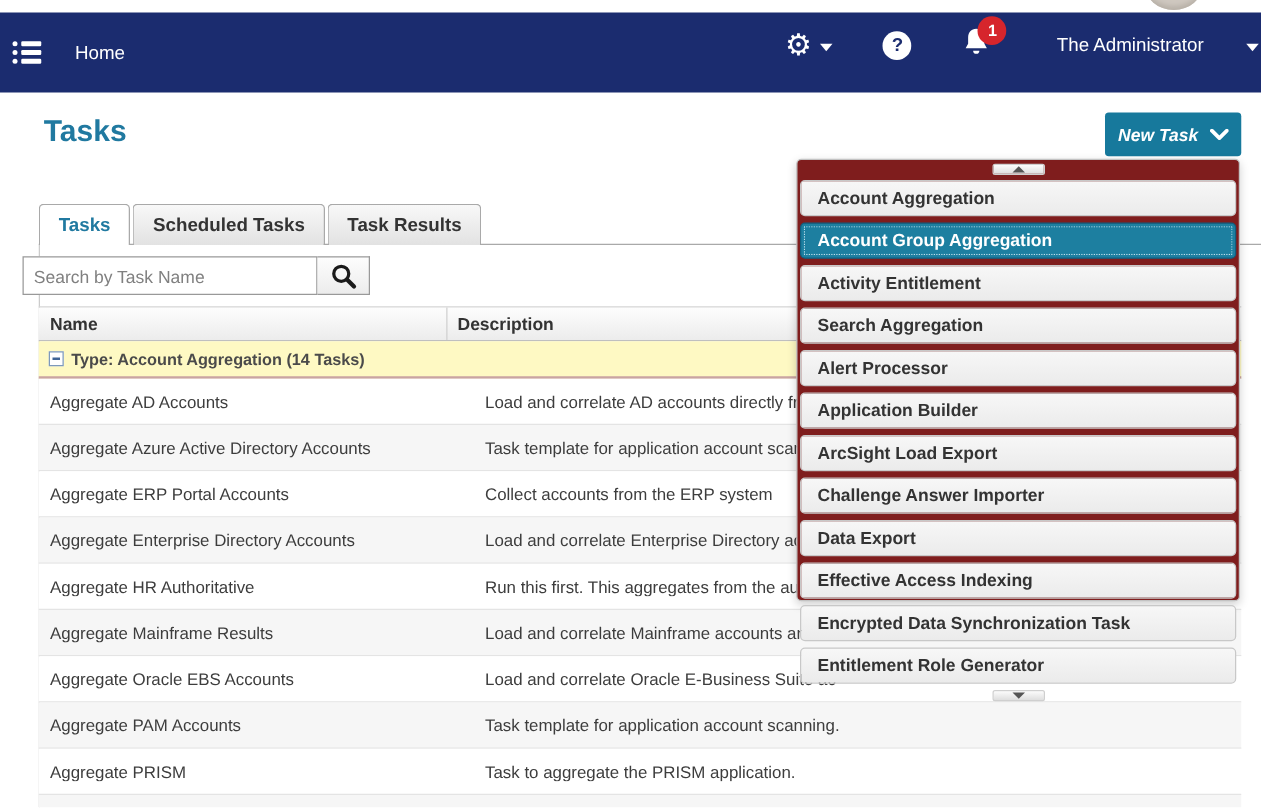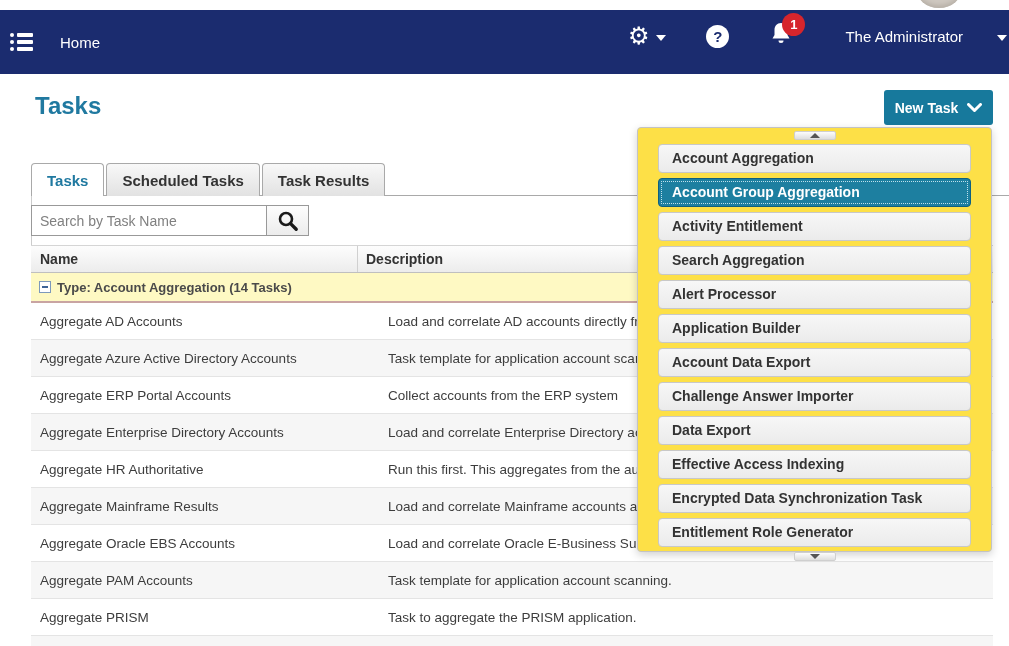--- a/index.html
+++ b/index.html
@@ -34,32 +34,33 @@
     background:#d6252c; color:#fff; font-size:13px; font-weight:bold; display:flex; align-items:center; justify-content:center; padding:0 6px; }
   .user-wrap { display:flex; align-items:center; cursor:pointer; font-size:15px; color:#fff; margin-right:2px;gap:26px; }
   .user-wrap .caret-down { margin-left:8px; }
   
   .page-title { position:absolute; left:35px; top:92px; font-size:24px; font-weight:bold; color:#2079a0; z-index:3; }
   .new-task-btn {
     position:absolute; left:884px; top:90px; width:109px; height:35px; background:#17799c;
     border:none; border-radius:3px; color:#fff; font-weight:bold; font-size:14px;
     display:flex; align-items:center; justify-content:center; gap:9px; cursor:pointer; z-index:3;
     font-family:"Liberation Sans", sans-serif;
+    font-style:italic;
   }
   
   .tabbar { position:absolute; left:31px; top:163px; width:978px; height:33px; display:flex; z-index:3; border-bottom:1px solid #a9a9a9; }
   .tab {
     height:33px; padding:0 15px; display:flex; align-items:center; font-size:15px; font-weight:bold;
     color:#333; background:linear-gradient(#f8f8f8,#e2e2e2); border:1px solid #a9a9a9; border-bottom:none;
     border-radius:4px 4px 0 0; margin-right:2px; cursor:pointer;
   }
   .tab.active { background:#fff; color:#2079a0; position:relative; }
   .tab.active::after { content:""; position:absolute; left:0; right:0; bottom:-1px; height:1px; background:#fff; }
   
-  .search-row { position:absolute; left:31px; top:205px; display:flex; z-index:3; }
+  .search-row { position:absolute; left:18px; top:205px; display:flex; z-index:3; }
   .search-input {
     width:236px; height:31px; border:1px solid #999; padding:0 8px; font-size:14px; color:#444;
     font-family:"Liberation Sans", sans-serif; background:#fff; outline:none;
   }
   .search-input::placeholder { color:#808080; }
   .search-btn { width:42px; height:31px; border:1px solid #999; border-left:none;
     background:linear-gradient(#fdfdfd,#ececec); display:flex; align-items:center; justify-content:center; cursor:pointer; }
   
   .content-panel { position:absolute; left:31px; top:196px; width:962px; height:450px; border-left:1px solid #ccc; z-index:2; }
   .grid { position:absolute; left:31px; top:245px; width:962px; z-index:2; }
@@ -71,23 +72,23 @@
     font-size:13px; font-weight:bold; color:#4a4a4a; }
   .collapse-icon { width:12px; height:12px; border:1px solid #7d99bb; background:#fff; margin:0 6px 0 8px;
     display:flex; align-items:center; justify-content:center; cursor:pointer; }
   .collapse-icon .dash { width:6px; height:2px; background:#3e6496; }
   .trow { height:37px; display:flex; align-items:center; font-size:13.5px; color:#3d3d3d; border-bottom:1px solid #e4e4e4; background:#fff; cursor:pointer;gap:23px; }
   .trow:nth-child(even) { background:#f6f6f6; }
   .trow .cell-name { width:326px; padding-left:9px; white-space:nowrap; overflow:hidden; }
   .trow .cell-desc { flex:1; padding-left:8px; white-space:nowrap; overflow:hidden; }
   
   .dropdown {
-    position:absolute; left:637px; top:127px; width:355px; height:425px; background:#fde047;
+    position:absolute; left:637px; top:127px; width:355px; height:354px; background:#7f1d1d;
     border:1px solid #c3c3c3; border-radius:4px; box-shadow:0 3px 8px rgba(0,0,0,0.18); z-index:10;
-    padding:2px 20px;
+    padding:2px 2px;
   }
   .scroller { width:42px; height:9px; margin:0 auto; background:linear-gradient(#fcfcfc,#dedede);
     border:1px solid #cfcfcf; border-radius:2px; display:flex; align-items:center; justify-content:center; cursor:pointer; }
   .scroller.up { margin-top:1px; margin-bottom:4px; }
   .scroller.down { margin-top:3px; }
   .tri-up { width:0; height:0; border-left:5px solid transparent; border-right:5px solid transparent; border-bottom:5px solid #555; }
   .tri-down { width:0; height:0; border-left:5px solid transparent; border-right:5px solid transparent; border-top:5px solid #555; }
   .menu-item {
     height:29px; line-height:27px; margin-bottom:5px; background:linear-gradient(#f7f7f7,#ebebeb);
     border:1px solid #c8c8c8; border-radius:4px; font-size:14px; font-weight:bold; color:#333;
@@ -225,21 +226,21 @@
   <div class="dropdown">
     <div class="scroller up">
         <span class="tri-up"></span>
       </div>
     <div class="menu-item">Account Aggregation</div>
     <div class="menu-item selected">Account Group Aggregation</div>
     <div class="menu-item">Activity Entitlement</div>
     <div class="menu-item">Search Aggregation</div>
     <div class="menu-item">Alert Processor</div>
     <div class="menu-item">Application Builder</div>
-    <div class="menu-item">Account Data Export</div>
+    <div class="menu-item">ArcSight Load Export</div>
     <div class="menu-item">Challenge Answer Importer</div>
     <div class="menu-item">Data Export</div>
     <div class="menu-item">Effective Access Indexing</div>
     <div class="menu-item">Encrypted Data Synchronization Task</div>
     <div class="menu-item">Entitlement Role Generator</div>
     <div class="scroller down">
         <span class="tri-down"></span>
       </div>
   </div>
 

